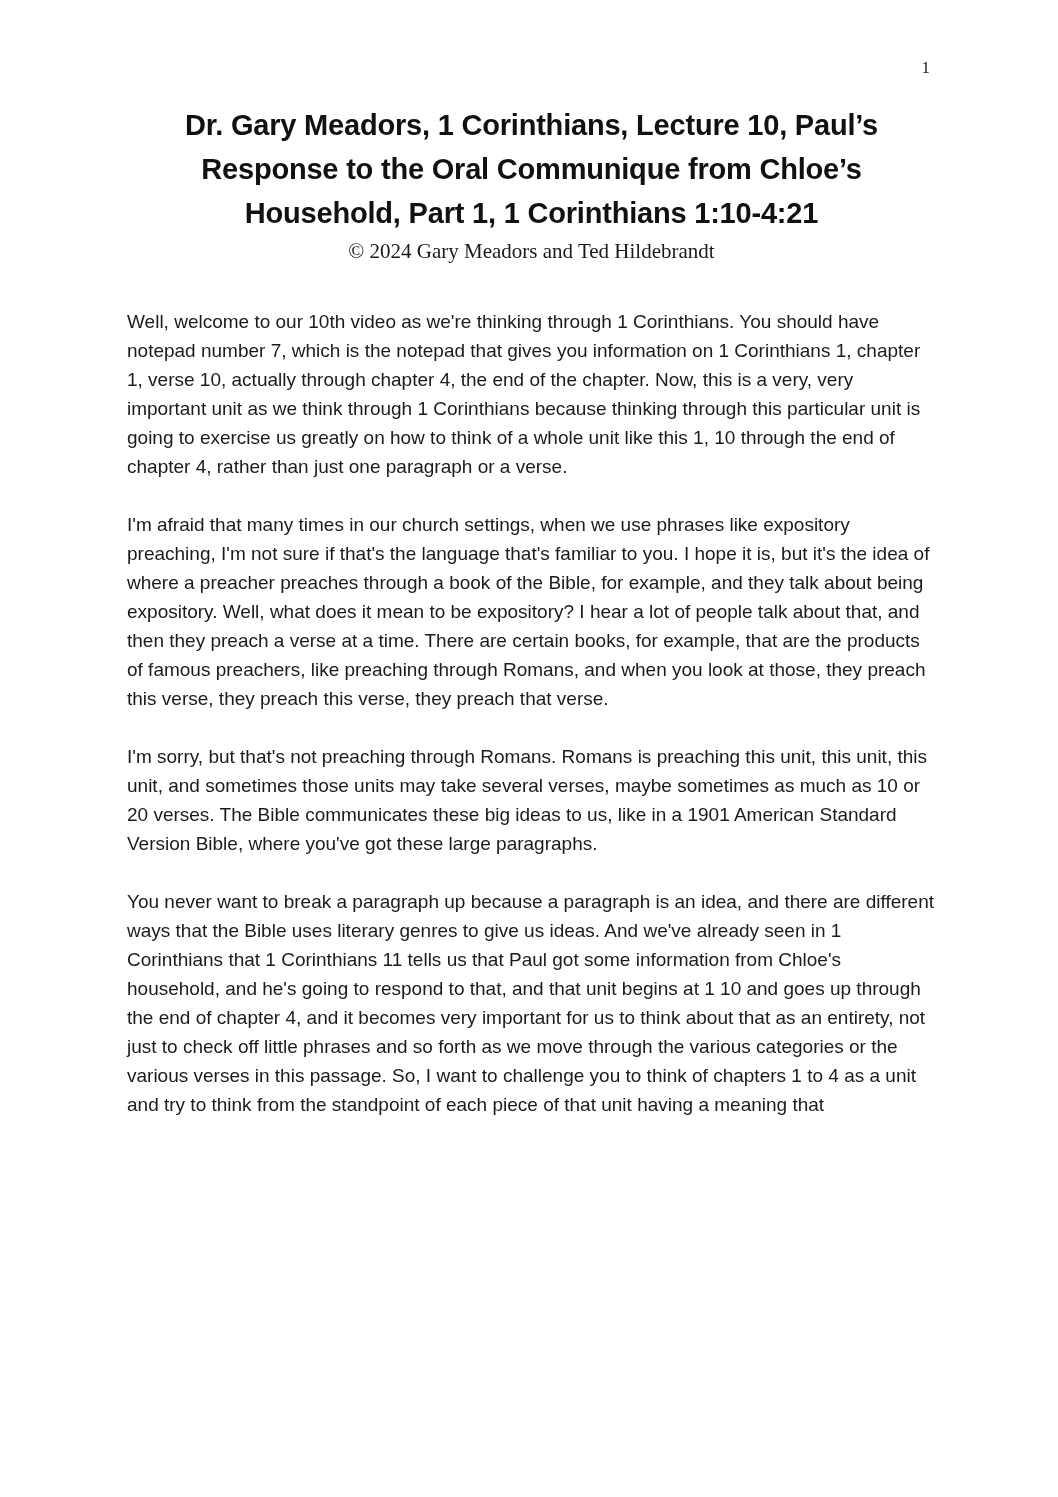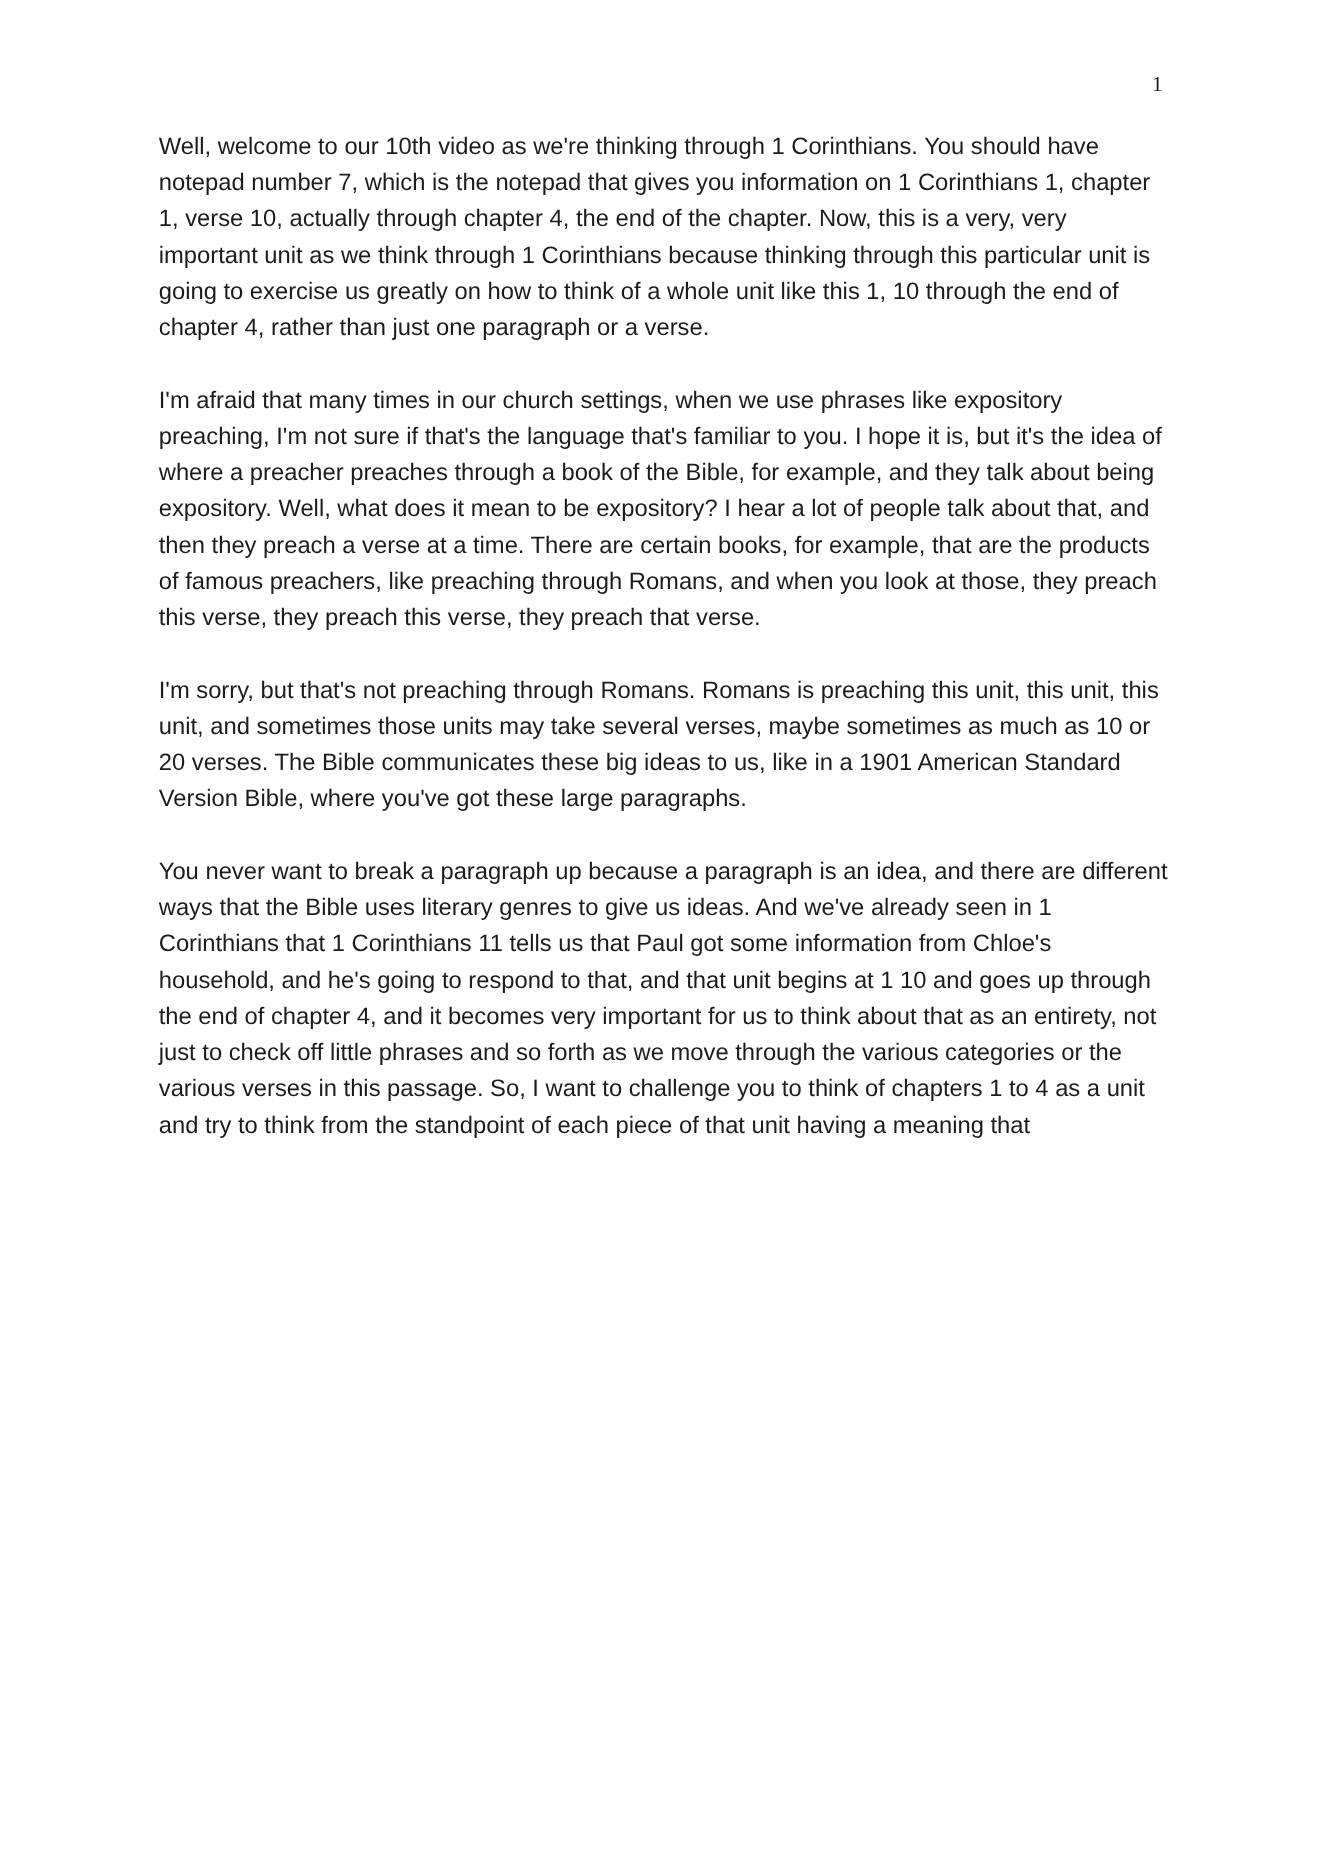--- a/index.html
+++ b/index.html
@@ -62,20 +62,26 @@
   }
 </style>
 </head>
 <body>
 
 <div class="page">
 
   <div class="page-number">1</div>
 
   <header class="doc-header">
+    <h1 class="doc-title">
+      <span class="title-line">Dr. Gary Meadors, 1 Corinthians, Lecture 10, Paul’s</span>
+      <span class="title-line">Response to the Oral Communique from Chloe’s</span>
+      <span class="title-line">Household, Part 1, 1 Corinthians 1:10-4:21</span>
+    </h1>
+    <div class="copyright">© 2024 Gary Meadors and Ted Hildebrandt</div>
   </header>
 
   <main class="doc-body">
     <p>Well, welcome to our 10th video as we're thinking through 1 Corinthians. You should have notepad number 7, which is the notepad that gives you information on 1 Corinthians 1, chapter 1, verse 10, actually through chapter 4, the end of the chapter. Now, this is a very, very important unit as we think through 1 Corinthians because thinking through this particular unit is going to exercise us greatly on how to think of a whole unit like this 1, 10 through the end of chapter 4, rather than just one paragraph or a verse.</p>
     <p>I'm afraid that many times in our church settings, when we use phrases like expository preaching, I'm not sure if that's the language that's familiar to you. I hope it is, but it's the idea of where a preacher preaches through a book of the Bible, for example, and they talk about being expository. Well, what does it mean to be expository? I hear a lot of people talk about that, and then they preach a verse at a time. There are certain books, for example, that are the products of famous preachers, like preaching through Romans, and when you look at those, they preach this verse, they preach this verse, they preach that verse.</p>
     <p>I'm sorry, but that's not preaching through Romans. Romans is preaching this unit, this unit, this unit, and sometimes those units may take several verses, maybe sometimes as much as 10 or 20 verses. The Bible communicates these big ideas to us, like in a 1901 American Standard Version Bible, where you've got these large paragraphs.</p>
     <p>You never want to break a paragraph up because a paragraph is an idea, and there are different ways that the Bible uses literary genres to give us ideas. And we've already seen in 1 Corinthians that 1 Corinthians 11 tells us that Paul got some information from Chloe's household, and he's going to respond to that, and that unit begins at 1 10 and goes up through the end of chapter 4, and it becomes very important for us to think about that as an entirety, not just to check off little phrases and so forth as we move through the various categories or the various verses in this passage. So, I want to challenge you to think of chapters 1 to 4 as a unit and try to think from the standpoint of each piece of that unit having a meaning that</p>
   </main>
 
 </div>

